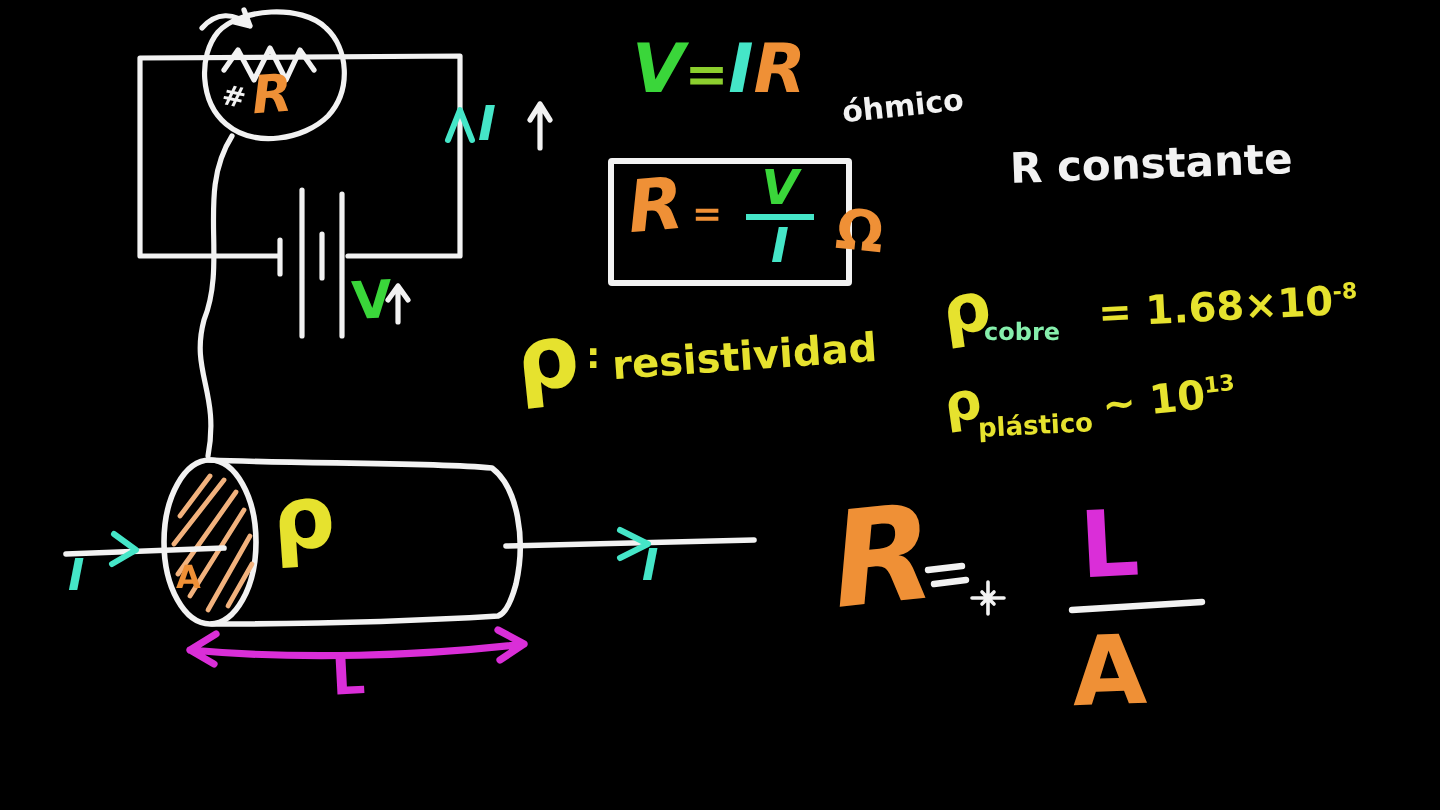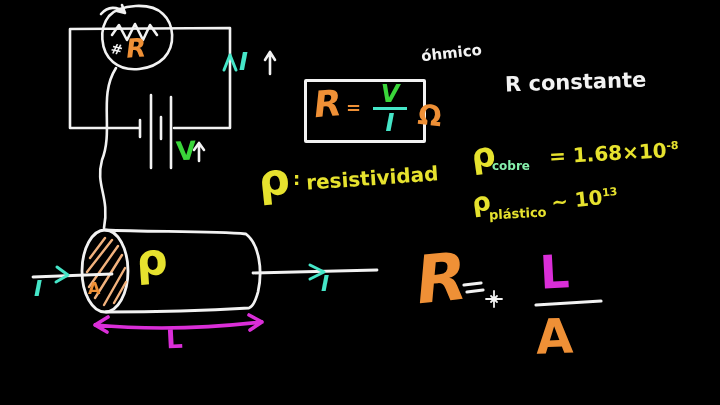--- a/index.html
+++ b/index.html
@@ -55,20 +55,23 @@
       <path stroke-width="3.2" d="M536,305 L601,301"></path>
       <path stroke-width="1.8" d="M494,291 L494,297 M494,301 L494,307 M486,299 L492,299 M496,299 L502,299 M491,296 l6,6 M497,296 l-6,6"></path>
     </g>
   </svg>
 
   <span class="t it" style="left:126px;top:35px;font-size:26px;color:#ef9036;transform:rotate(-4deg);">R</span>
   <span class="t" style="left:111px;top:42px;font-size:14px;color:#f2f2f2;transform:rotate(12deg);">#</span>
   <span class="t it" style="left:239px;top:50px;font-size:24px;color:#45e6c8;">I</span>
   <span class="t" style="left:176px;top:138px;font-size:26px;color:#3ad63a;transform:rotate(-3deg);">V</span>
 
+  <div class="t" style="left:316px;top:18px;font-size:34px;">
+    <span class="it" style="color:#3ad63a;">V</span><span style="color:#8ccf2e;font-size:26px;">=</span><span class="it" style="color:#45e6c8;">I</span><span class="it" style="color:#ef9036;">R</span>
+  </div>
   <span class="t" style="left:421px;top:46px;font-size:15px;color:#f2f2f2;transform:rotate(-6deg);">óhmico</span>
 
   <div class="box" style="left:304px;top:79px;width:116px;height:58px;"></div>
   <span class="t it" style="left:314px;top:86px;font-size:36px;color:#ef9036;transform:rotate(-5deg);">R</span>
   <span class="t" style="left:346px;top:99px;font-size:18px;color:#ef9036;">=</span>
   <div class="frac" style="left:368px;top:82px;width:44px;">
     <span class="t it" style="position:static;font-size:24px;color:#3ad63a;">V</span>
     <div style="width:34px;height:3px;background:#45e6c8;margin:1px 0;"></div>
     <span class="t it" style="position:static;font-size:24px;color:#45e6c8;">I</span>
   </div>

